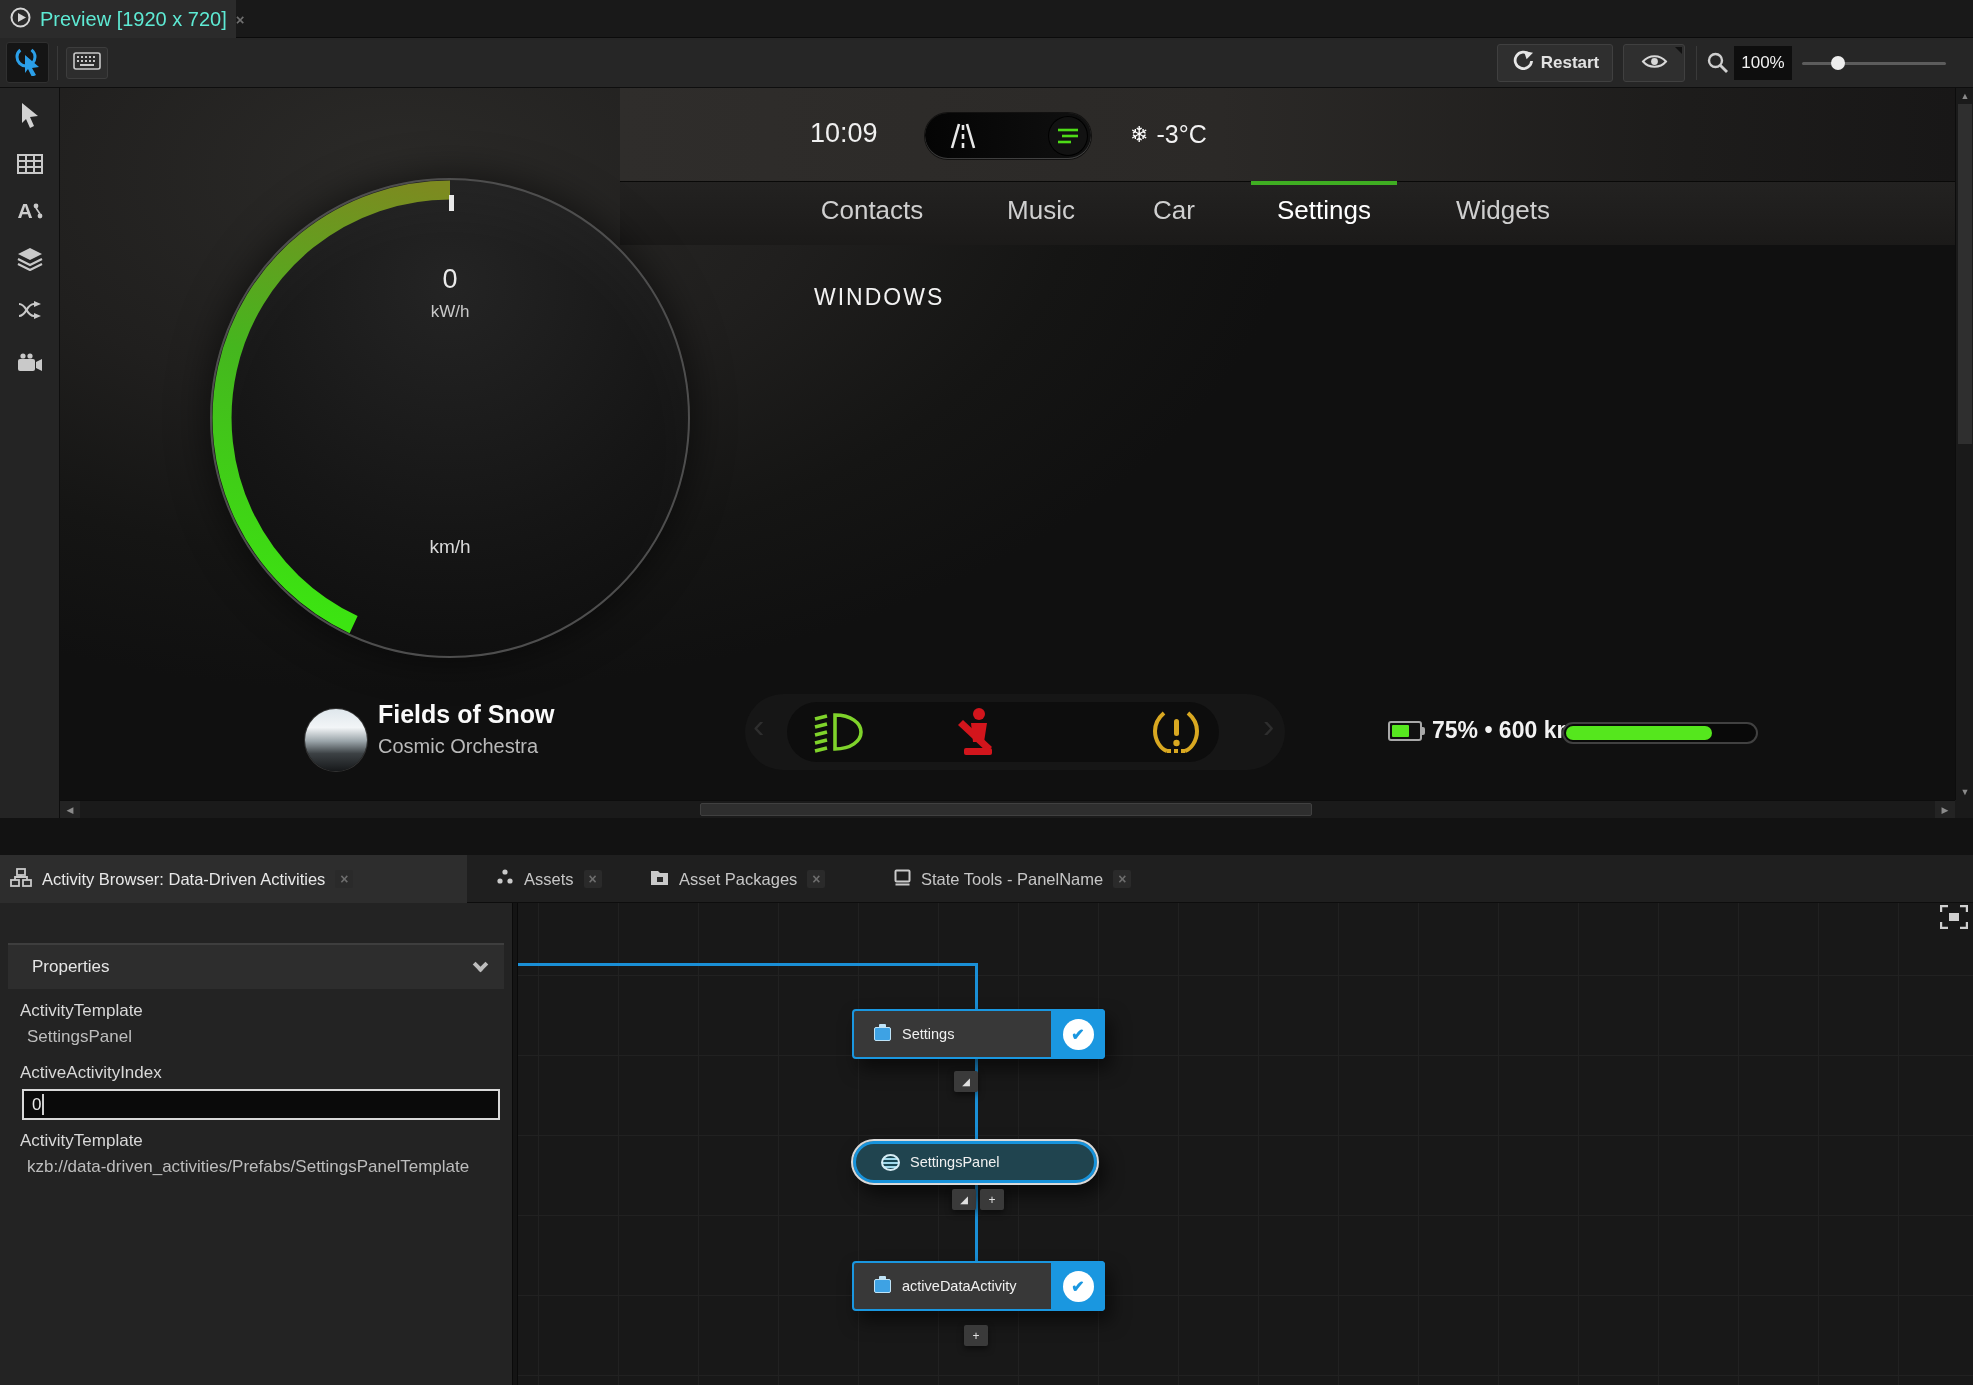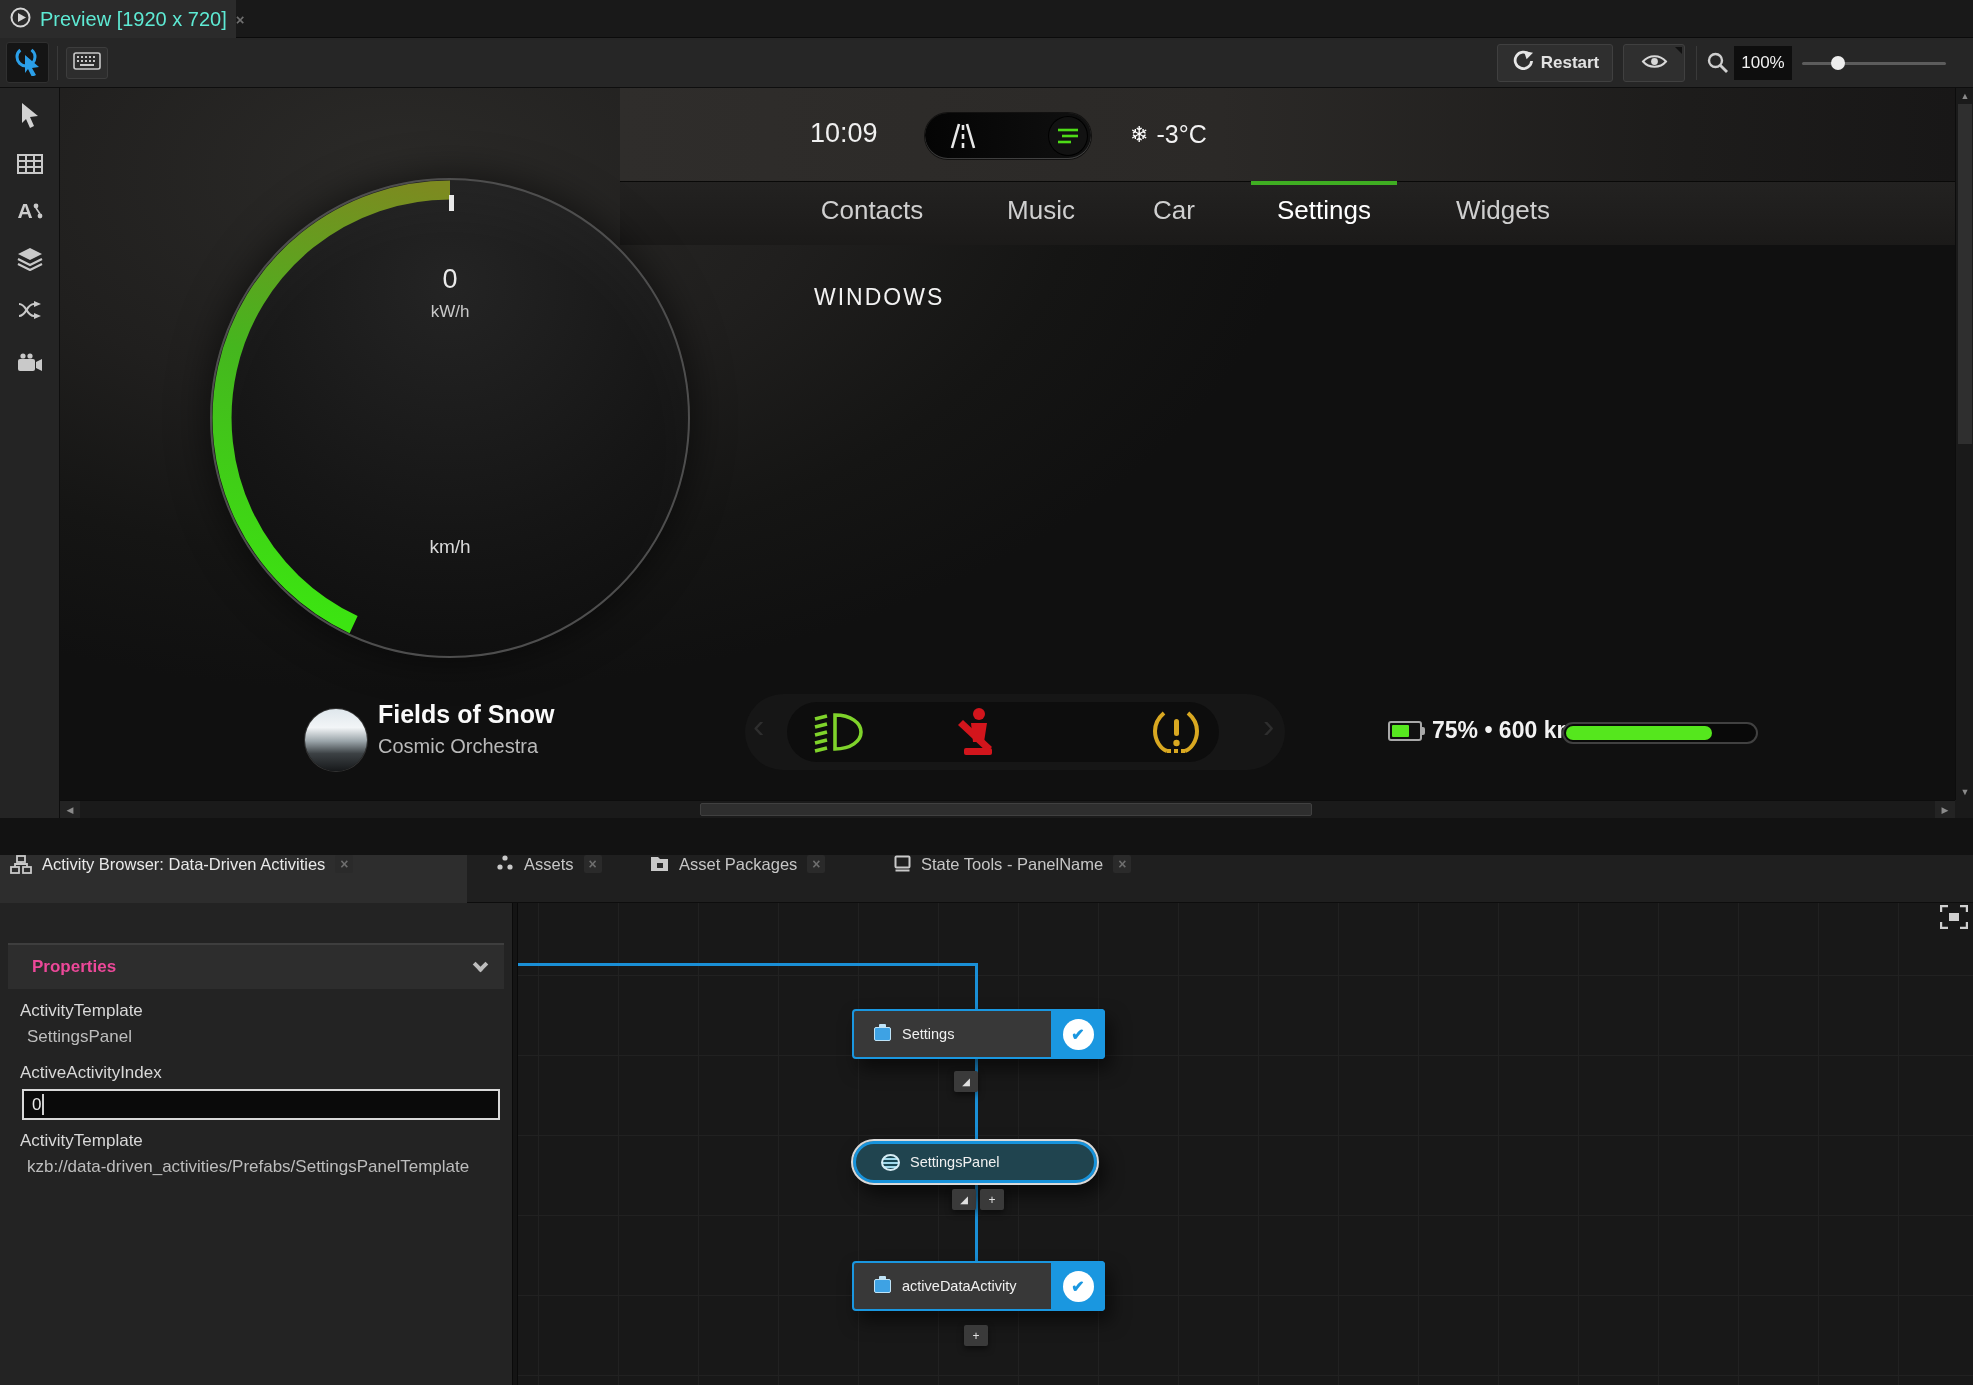--- a/index.html
+++ b/index.html
@@ -84,30 +84,30 @@
   .sarrow{position:absolute;color:#8a8a8a;font-size:9px;width:18px;text-align:center}
   .hscroll{left:60px;top:800px;width:1895px;height:18px;background:#1a1a1a;border-top:1px solid #0d0d0d}
   .hthumb{position:absolute;left:640px;top:2px;width:612px;height:13px;background:#2e2e2e;border:1px solid #404040;border-radius:2px}
   .harrow{position:absolute;top:0;width:20px;height:18px;background:#232323;color:#8a8a8a;font-size:9px;
     display:flex;align-items:center;justify-content:center}
   .scroll-corner{left:1955px;top:800px;width:18px;height:18px;background:#1a1a1a}
   #gapstrip{left:0;top:818px;width:1973px;height:37px;background:#121212}
 
   
   #panel-tabbar{left:0;top:855px;width:1973px;height:48px;background:#1f1f1f;border-bottom:1px solid #0d0d0d}
-  .pnl-tab{position:absolute;top:0;height:48px;display:flex;gap:10px;padding:0 10px}
+  .pnl-tab{position:absolute;top:0;height:48px;display:flex;align-items:center;gap:10px;padding:0 10px}
   .pnl-tab.active{background:#2d2d2d}
   .pnl-tab-label{font-size:16.5px;color:#c6c6c6;white-space:nowrap}
   .pnl-tab.active .pnl-tab-label{color:#e8e8e8}
   .pnl-close{width:18px;height:18px;display:flex;align-items:center;justify-content:center;
     color:#6d6d6d;font-size:14px;font-weight:bold;background:#2a2a2a;border-radius:2px}
   #panel-body{left:0;top:903px;width:1973px;height:482px;background:#232323}
   .props-header{left:8px;top:40px;width:496px;height:46px;background:#2d2d2d;border-top:2px solid #3e3e3e;
     display:flex;align-items:center;justify-content:space-between;padding:0 18px 0 24px}
-  .props-title{font-size:17px;font-weight:bold;color:#ec4899}
+  .props-title{font-size:17px;font-weight:normal;color:#e5e5e5}
   .chev-down{width:11px;height:11px;border-right:4px solid #bdbdbd;border-bottom:4px solid #bdbdbd;transform:rotate(45deg);margin-top:-6px}
   .prop-label{position:absolute;left:20px;font-size:17px;color:#d8d8d8}
   .prop-value{position:absolute;left:27px;font-size:17px;color:#bdbdbd}
   .prop-input{position:absolute;left:22px;top:186px;width:478px;height:31px;background:#0a0a0a;border:2px solid #d9d9d9;
     color:#e8e8e8;font-size:17px;font-family:"Liberation Sans",sans-serif;padding:0 8px}
   .caret{position:absolute;left:42px;top:191px;width:2px;height:21px;background:#cfcfcf}
 
   
   #graph{left:518px;top:903px;width:1455px;height:482px;background-color:#181818;
     background-image:linear-gradient(#212121 1px,transparent 1px),linear-gradient(90deg,#212121 1px,transparent 1px);

